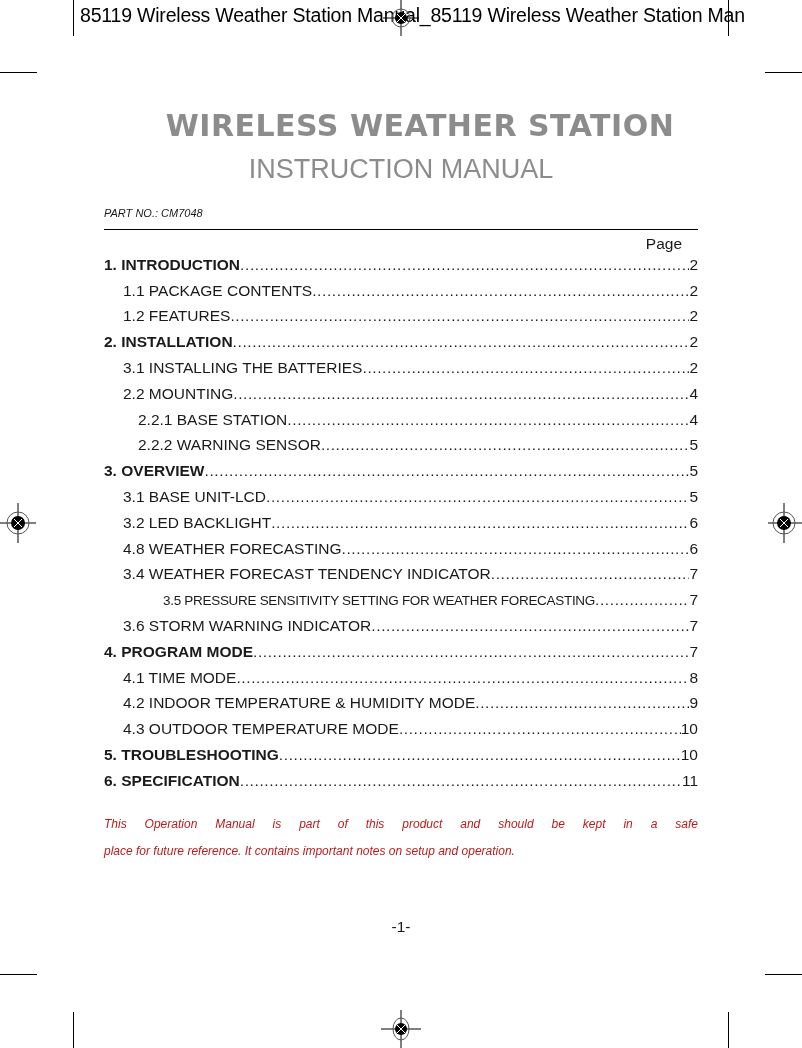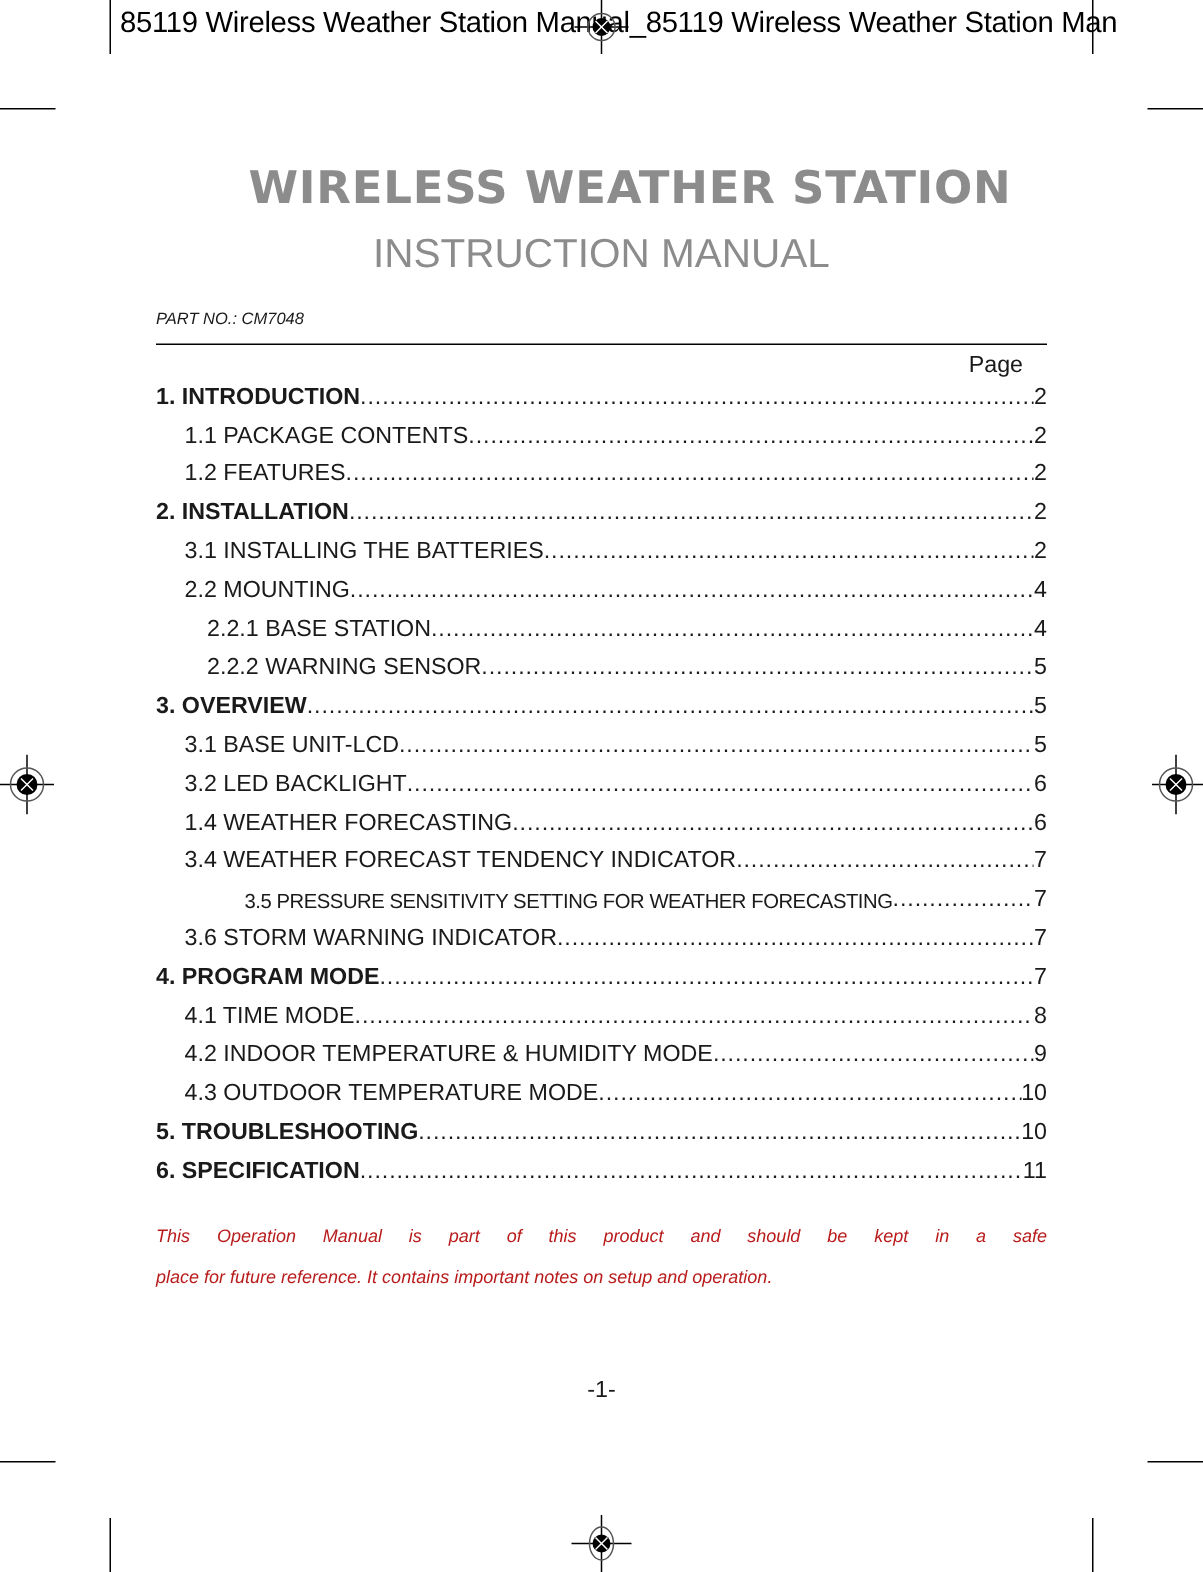--- a/index.html
+++ b/index.html
@@ -150,21 +150,21 @@
       <span class="toc-label">3.1 BASE UNIT-LCD</span>
       <span class="toc-dots"></span>
       <span class="toc-page">5</span>
     </div>
   <div class="toc-row lvl2">
       <span class="toc-label">3.2 LED BACKLIGHT</span>
       <span class="toc-dots"></span>
       <span class="toc-page">6</span>
     </div>
   <div class="toc-row lvl2">
-      <span class="toc-label">1.4 WEATHER FORECASTING</span>
+      <span class="toc-label">4.8 WEATHER FORECASTING</span>
       <span class="toc-dots"></span>
       <span class="toc-page">6</span>
     </div>
   <div class="toc-row lvl2">
       <span class="toc-label">3.4 WEATHER FORECAST TENDENCY INDICATOR</span>
       <span class="toc-dots"></span>
       <span class="toc-page">7</span>
     </div>
   <div class="toc-row lvl2 small">
       <span class="toc-label">3.5 PRESSURE SENSITIVITY SETTING FOR WEATHER FORECASTING</span>

